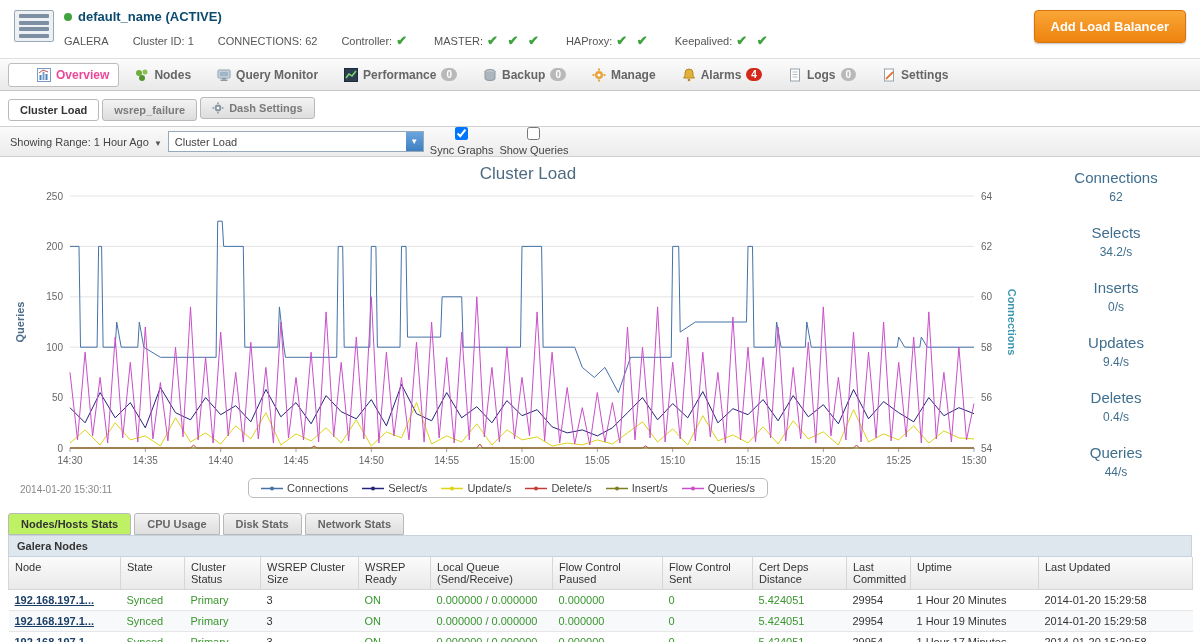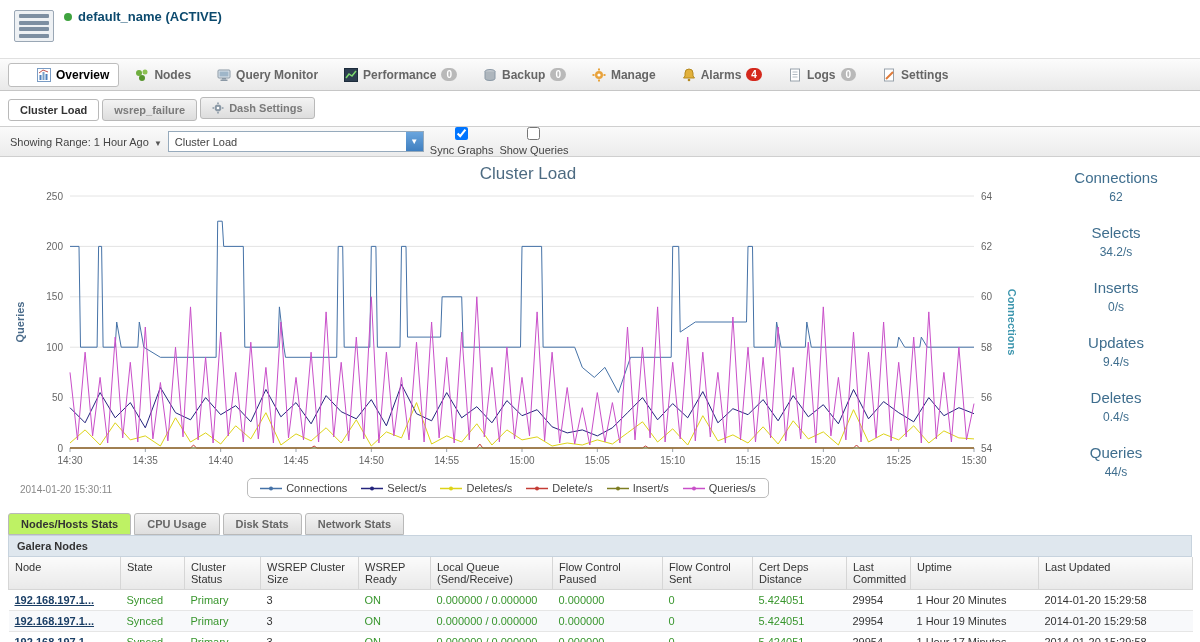--- a/index.html
+++ b/index.html
@@ -21,21 +21,21 @@
     background:linear-gradient(#f9a637,#ee820e); border:1px solid #d8730b; border-radius:4px;
     color:#fff; font-weight:bold; font-size:13px; cursor:pointer;
     box-shadow:0 1px 2px rgba(0,0,0,0.25); }
 
   
   .main-tabs { height:33px; background:linear-gradient(#fcfcfc,#e9e9e9);
     border-top:1px solid #e0e0e0; border-bottom:1px solid #c6c6c6;
     display:flex; align-items:center; padding:0 8px; gap:6px; }
   .mtab { display:flex; align-items:center; gap:5px; padding:4px 9px; font-weight:bold;
     color:#666; font-size:12px; border:1px solid transparent; border-radius:3px; cursor:pointer; }
-  .mtab.active { background:#fff; border-color:#bdbdbd; color:#000000;padding-left:28px; }
+  .mtab.active { background:#fff; border-color:#bdbdbd; color:#ec4899;padding-left:28px; }
   .ticon { display:inline-flex; width:14px; height:14px; }
   .badge { background:#b9b9b9; color:#fff; border-radius:8px; padding:0 5px; font-size:10px;
     font-weight:bold; line-height:13px; }
   .badge.red { background:#d4281c; }
 
   
   .subtabs { padding:6px 8px 0 8px; }
   .stab { display:inline-flex; align-items:center; gap:5px; padding:4px 11px;
     border:1px solid #b9b9b9; border-radius:3px; background:linear-gradient(#f3f3f3,#dddddd);
     font-weight:bold; color:#7a7a7a; margin-right:3px; font-size:11px; cursor:pointer; }
@@ -97,20 +97,27 @@
   <div class="server-icon">
     <div class="srv-line"></div>
       <div class="srv-line"></div>
       <div class="srv-line"></div>
       <div class="srv-line"></div>
   </div>
   <div class="hrow1">
     <span class="green-dot"></span>
     <span class="cluster-name">default_name (ACTIVE)</span>
   </div>
+  <div class="hrow2">
+    <span class="hitem">GALERA</span>
+    <span class="hitem">Cluster ID: 1</span>
+    <span class="hitem">CONNECTIONS: 62</span>
+    <span class="hitem" id="health-checks"><span class="hitem">Controller:<span class="check">✔</span></span><span class="hitem">MASTER:<span class="check">✔ ✔ ✔</span></span><span class="hitem">HAProxy:<span class="check">✔ ✔</span></span><span class="hitem">Keepalived:<span class="check">✔ ✔</span></span></span>
+  </div>
+  <button class="add-lb-button">Add Load Balancer</button>
 </div>
 
 <div class="main-tabs">
     <div class="mtab active">
       <span class="ticon">
         <svg width="14" height="14">
           <rect x="0.5" y="0.5" width="13" height="13" fill="#fff" stroke="#7a9cc4"></rect>
           <rect x="2.5" y="7" width="2" height="5" fill="#4f81bd"></rect>
           <rect x="5.5" y="4" width="2" height="8" fill="#77a0c9"></rect>
           <rect x="8.5" y="6" width="2" height="6" fill="#4f81bd"></rect>
@@ -320,21 +327,21 @@
               <line x1="0" y1="4.5" x2="22" y2="4.5" stroke="#24247d" stroke-width="1.5"></line>
               <circle cx="11" cy="4.5" r="2" fill="#24247d"></circle>
             </svg>
             <span>Select/s</span>
           </span>
           <span class="lg-item">
             <svg width="22" height="9">
               <line x1="0" y1="4.5" x2="22" y2="4.5" stroke="#ddd317" stroke-width="1.5"></line>
               <circle cx="11" cy="4.5" r="2" fill="#ddd317"></circle>
             </svg>
-            <span>Deletes/s</span>
+            <span>Update/s</span>
           </span>
           <span class="lg-item">
             <svg width="22" height="9">
               <line x1="0" y1="4.5" x2="22" y2="4.5" stroke="#c43c35" stroke-width="1.5"></line>
               <circle cx="11" cy="4.5" r="2" fill="#c43c35"></circle>
             </svg>
             <span>Delete/s</span>
           </span>
           <span class="lg-item">
             <svg width="22" height="9">

